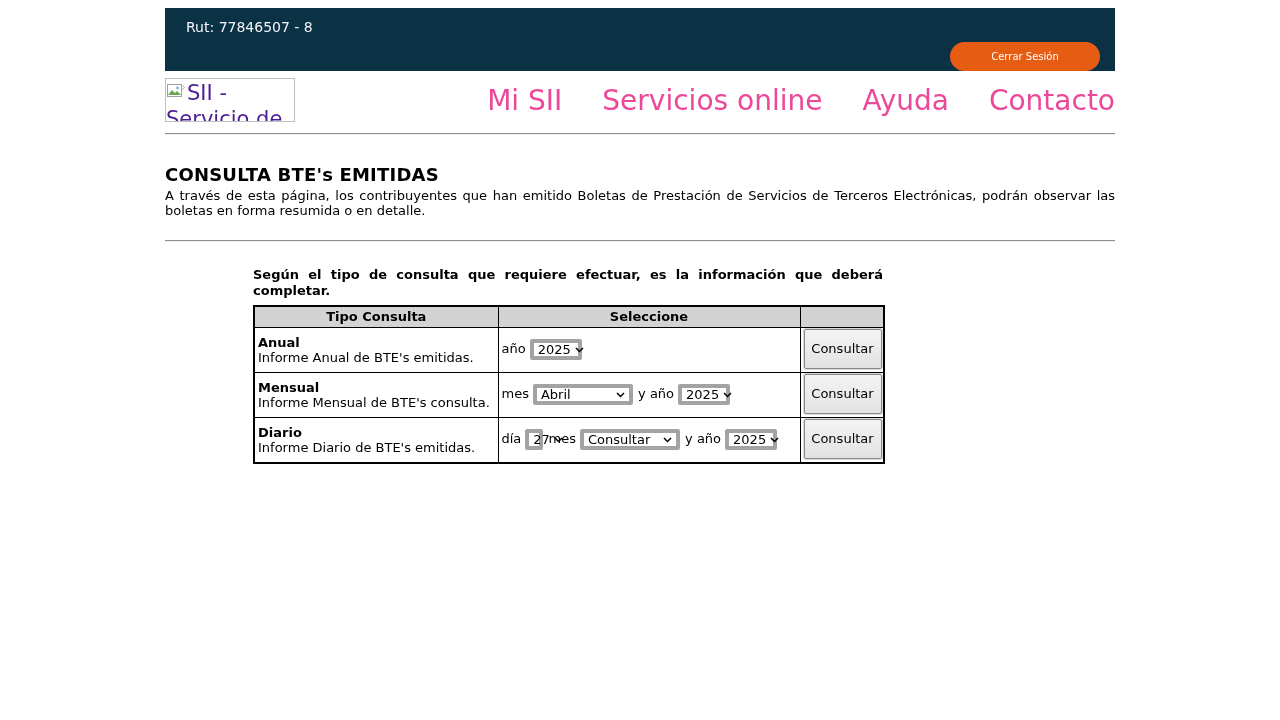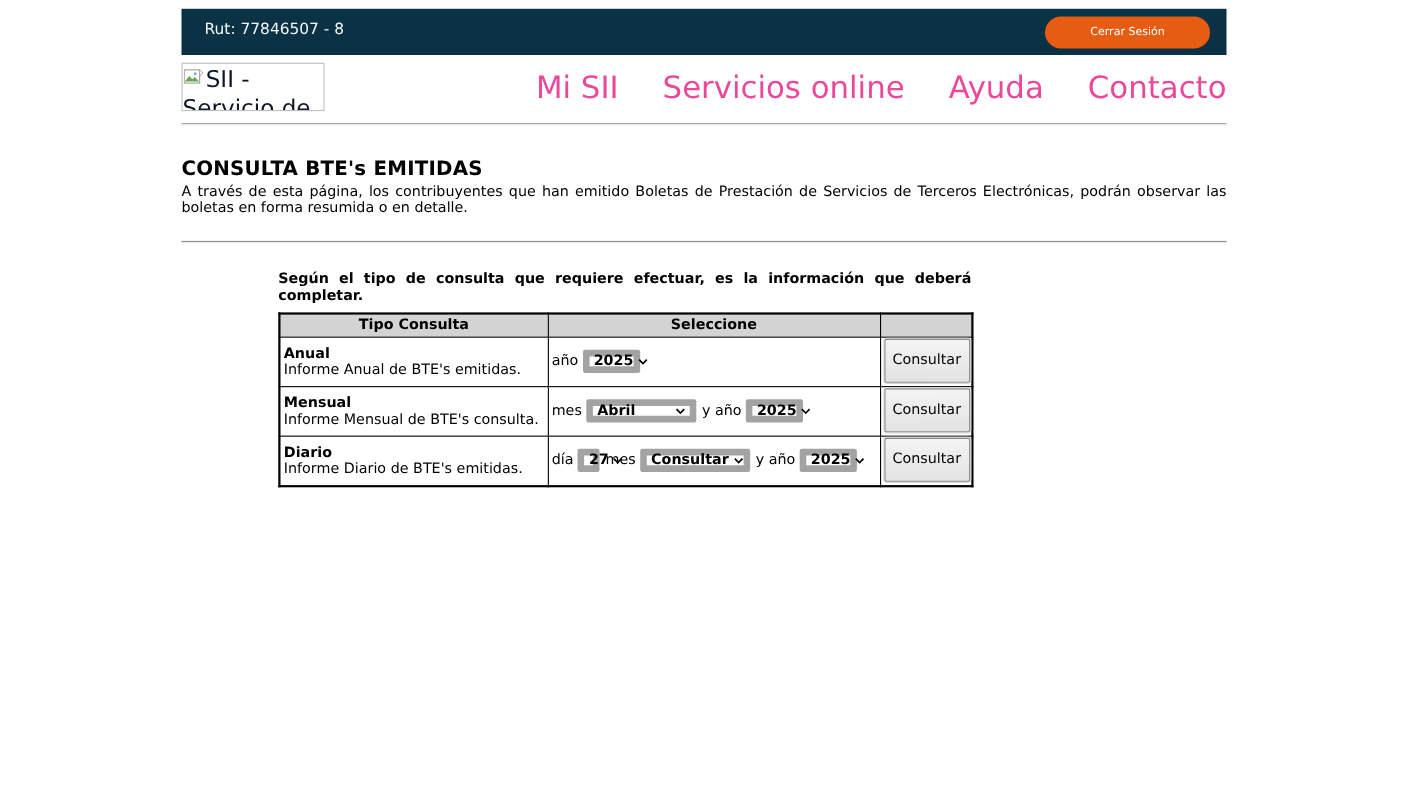--- a/index.html
+++ b/index.html
@@ -10,23 +10,23 @@
     color: #000;
     width: 1280px;
     height: 720px;
     overflow: hidden;
   }
   .container { width: 950px; margin: 8px auto 0 auto; }
 
   
   .topbar {
     background: #0b3145;
-    height: 42px;
+    height: 63px;
     display: flex;
-    align-items: center;
+    align-items: flex-end;
     justify-content: space-between;
     padding: 0 15px 0 21px;
   }
   .rut { color: #f2f6f8; font-size: 14px; align-self: flex-start; margin-top: 11px; }
   .logout-btn {
     background: #e65c13;
     color: #ffffff;
     border: none;
     border-radius: 15px;
     font-family: inherit;
@@ -44,21 +44,21 @@
     justify-content: space-between;
     height: 44px;
   }
   .logo-box {
     display: block;
     width: 130px;
     height: 44px;
     border: 1px solid #bfbfbf;
     overflow: hidden;
     text-decoration: none;
-    color: #0f172a;
+    color: #4c1d95;
     font-size: 21px;
     line-height: 26px;
   }
   .logo-box .broken-img {
     display: inline-block;
     width: 18px;
     height: 18px;
     vertical-align: baseline;
     margin: 1px 2px 0 1px;
   }
@@ -125,26 +125,25 @@
 
   .ctl-label { margin: 0 4px 0 1px; }
   .ctl-label:first-child { margin-left: 0; }
 
   .select {
     display: inline-flex;
     align-items: center;
     justify-content: space-between;
     height: 21px;
     background: #fff;
-    border: 6px solid #a3a3a3;
+    border: 4px solid #a3a3a3;
     border-radius: 2px;
     padding: 0 4px 0 4px;
     vertical-align: middle;
     cursor: default;
-    font-weight: bold;
   }
   .select .sel-val { font-size: 13px; }
   .select svg { flex: none; margin-left: 4px; }
   .w-year  { width: 52px; }
   .w-month { width: 100px; }
   .w-day   { width: 18px; }
 
   .btn-consultar {
     font-family: inherit;
     font-size: 13px;

